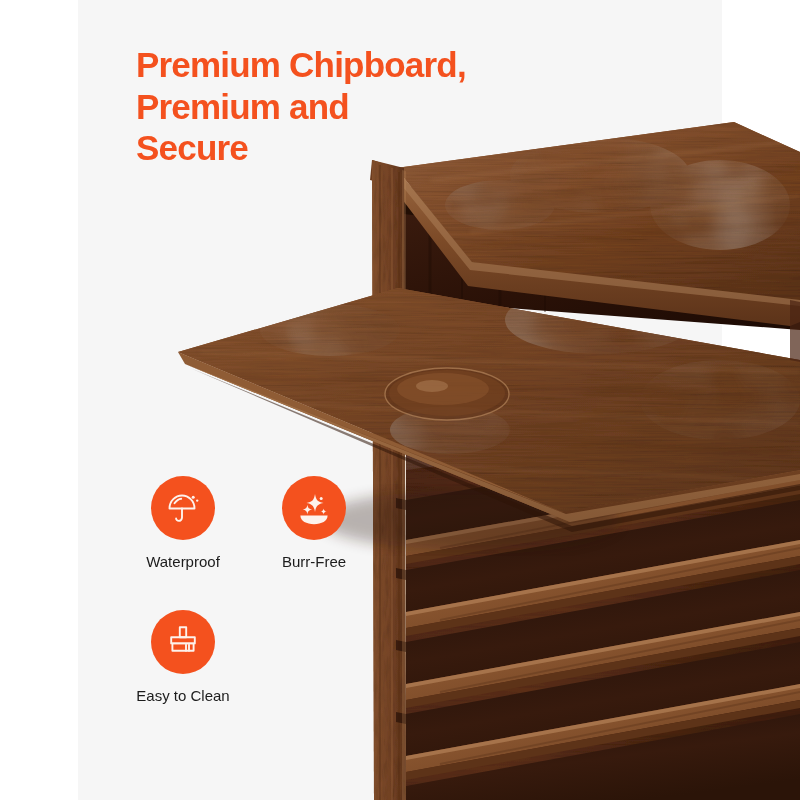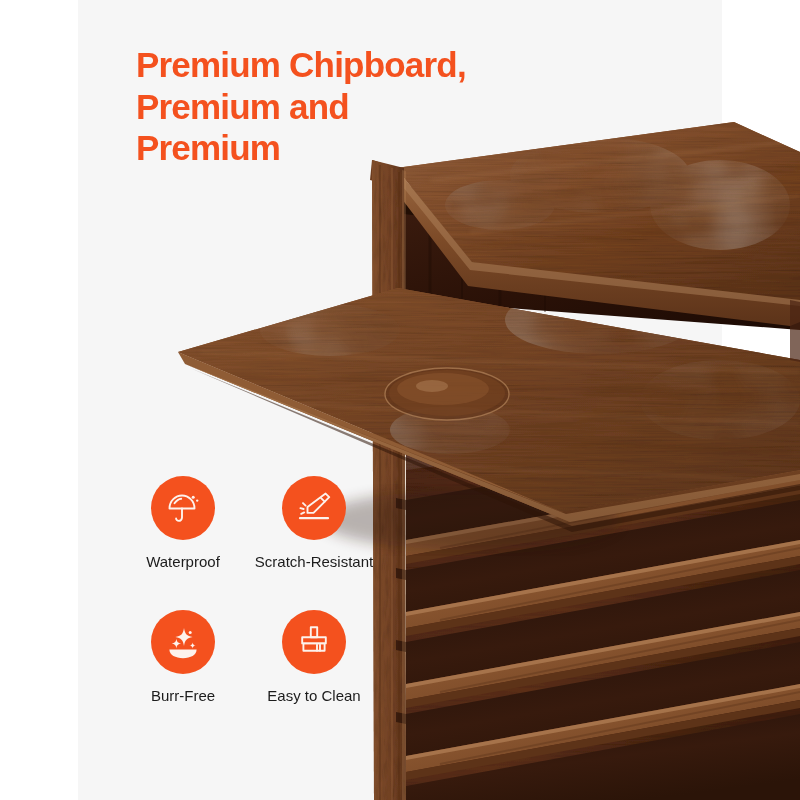--- a/index.html
+++ b/index.html
@@ -364,55 +364,38 @@
       <polygon points="790,300 800,302 800,362 790,360" fill="#4a2413" opacity="0.7"></polygon>
     </g>
   </svg>
 
   <div class="band-left"></div>
   <div class="band-right"></div>
 
   <h1 class="headline">
     <span class="hl-line">Premium Chipboard,</span>
     <span class="hl-line">Premium and</span>
-    <span class="hl-line">Premium</span>
+    <span class="hl-line">Secure</span>
   </h1>
 
   <div class="features">
 
     <div class="feature">
       <div class="feature-circle">
         <svg width="40" height="40" viewBox="0 0 40 40" fill="none" stroke="#fdf2ec" stroke-width="1.9" stroke-linecap="round" stroke-linejoin="round">
           <path d="M6.5 20.5 C6.5 12.8 12.5 7.5 19 7.5 C25.5 7.5 31.5 12.8 31.5 20.5 Z"></path>
           <path d="M19 20.5 L19 29.5 C19 31.6 17.4 32.9 15.8 32.9 C14.3 32.9 13.1 31.8 13.1 30.4"></path>
           <path d="M11.5 15.3 C13.6 12.3 16 11 18.2 10.8"></path>
           <circle cx="30.2" cy="9.2" r="1.5" fill="#fdf2ec" stroke="none"></circle>
           <circle cx="34.2" cy="12.6" r="1.2" fill="#fdf2ec" stroke="none"></circle>
         </svg>
       </div>
       <div class="feature-label">Waterproof</div>
     </div>
 
-    <div class="feature">
-      <div class="feature-circle">
-        <svg width="40" height="40" viewBox="0 0 40 40" fill="none" stroke="#fdf2ec" stroke-width="1.9" stroke-linecap="round" stroke-linejoin="round">
-
-          <path d="M31.6 5.6 L35.2 9.2 L19.5 24.9 L13.5 24.9 L13.5 19.0 Z"></path>
-
-          <path d="M27.1 10.1 L30.7 13.7"></path>
-
-          <path d="M11.6 17.6 L9.0 15.1"></path>
-          <path d="M9.6 21.0 L6.4 20.2"></path>
-          <path d="M10.2 24.4 L7.2 25.8"></path>
-
-          <path d="M6.0 30.2 L34.0 30.2" stroke-width="2.2"></path>
-        </svg>
-      </div>
-      <div class="feature-label">Scratch-Resistant</div>
-    </div>
 
     <div class="feature">
       <div class="feature-circle">
         <svg width="40" height="40" viewBox="0 0 40 40" fill="#fdf2ec" stroke="none">
 
           <path d="M21.0 6.0 C21.9 12.0 23.9 14.0 29.6 15.0 C23.9 16.0 21.9 18.0 21.0 24.0 C20.1 18.0 18.1 16.0 12.4 15.0 C18.1 14.0 20.1 12.0 21.0 6.0 Z"></path>
 
           <path d="M13.4 16.8 C13.9 20.0 15.0 21.0 18.1 21.6 C15.0 22.2 13.9 23.2 13.4 26.4 C12.9 23.2 11.8 22.2 8.7 21.6 C11.8 21.0 12.9 20.0 13.4 16.8 Z"></path>
 
           <path d="M29.6 20.4 C29.9 22.4 30.6 23.0 32.6 23.4 C30.6 23.8 29.9 24.4 29.6 26.4 C29.3 24.4 28.6 23.8 26.6 23.4 C28.6 23.0 29.3 22.4 29.6 20.4 Z"></path>

